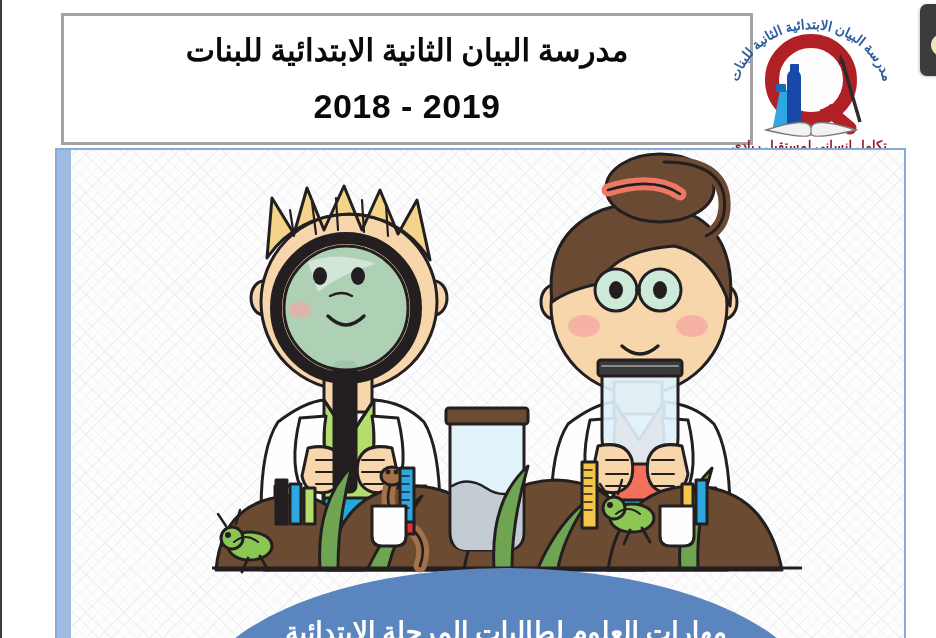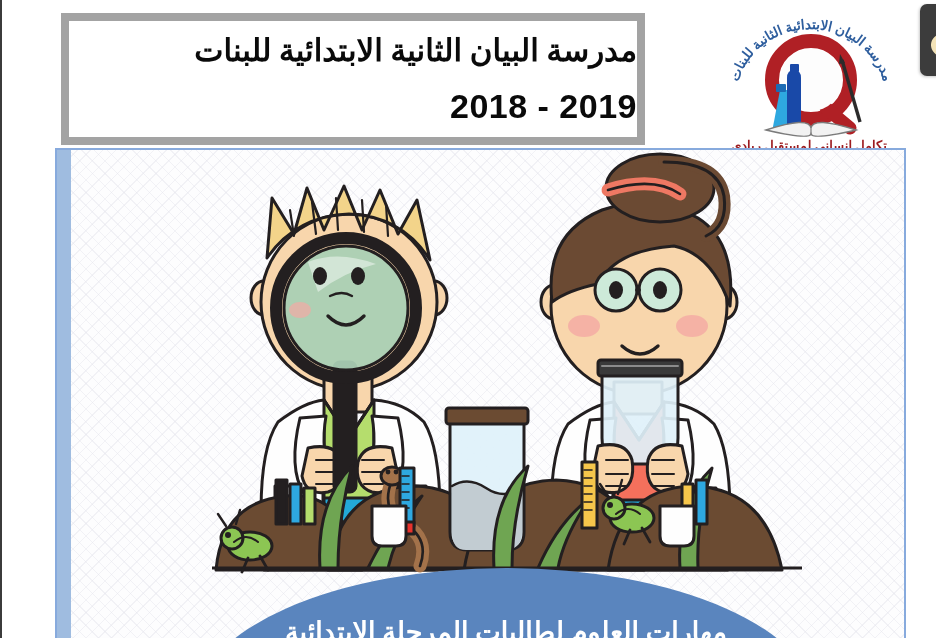--- a/index.html
+++ b/index.html
@@ -26,26 +26,26 @@
     position: absolute;
     left: 0; top: 0;
     width: 2px; height: 638px;
     background: #3b3b3b;
   }
 
   
   #title-box {
     position: absolute;
     left: 61px; top: 13px;
-    width: 584px; height: 132px;
-    border: 8px solid #a3a3a3;
+    width: 692px; height: 132px;
+    border: 3px solid #a3a3a3;
     background: #ffffff;
     display: flex;
     flex-direction: column;
-    align-items: flex-end;
+    align-items: center;
     justify-content: center;
     gap: 2px;
   }
   #title-line-1 {
     direction: rtl;
     font-family: "Liberation Serif", serif;
     font-weight: bold;
     font-size: 31px;
     color: #0a0a0a;
     letter-spacing: 0px;

